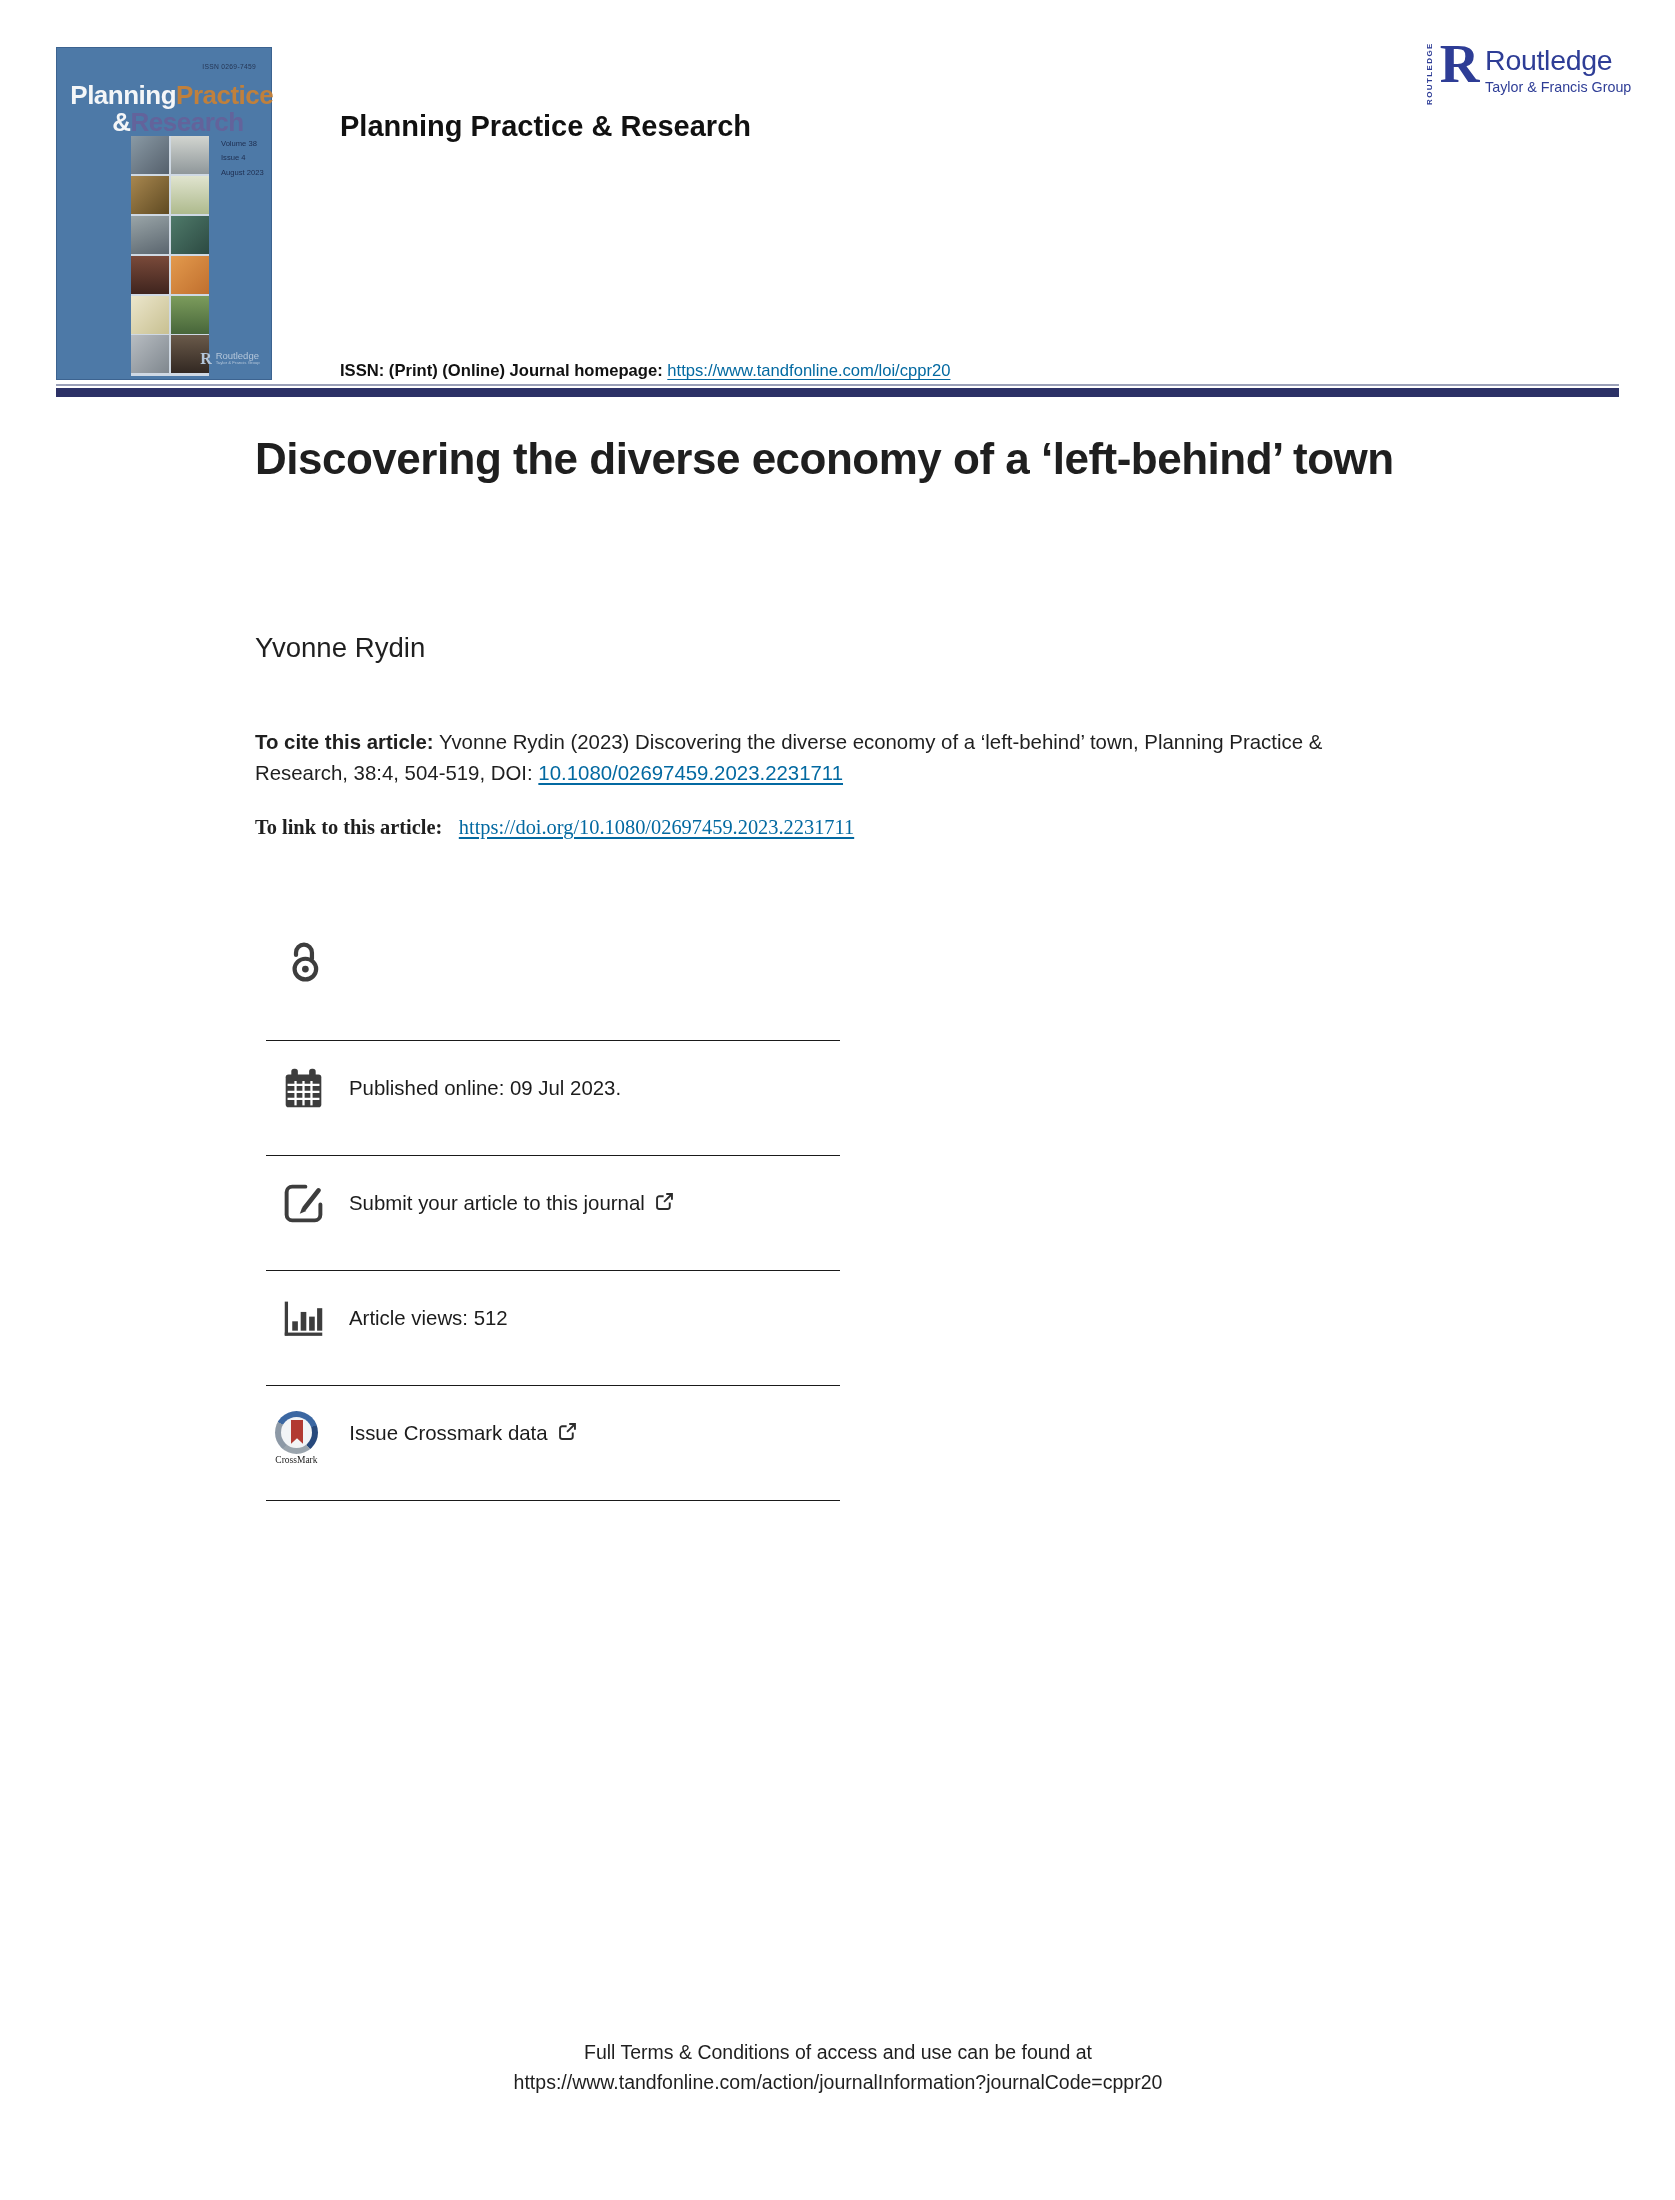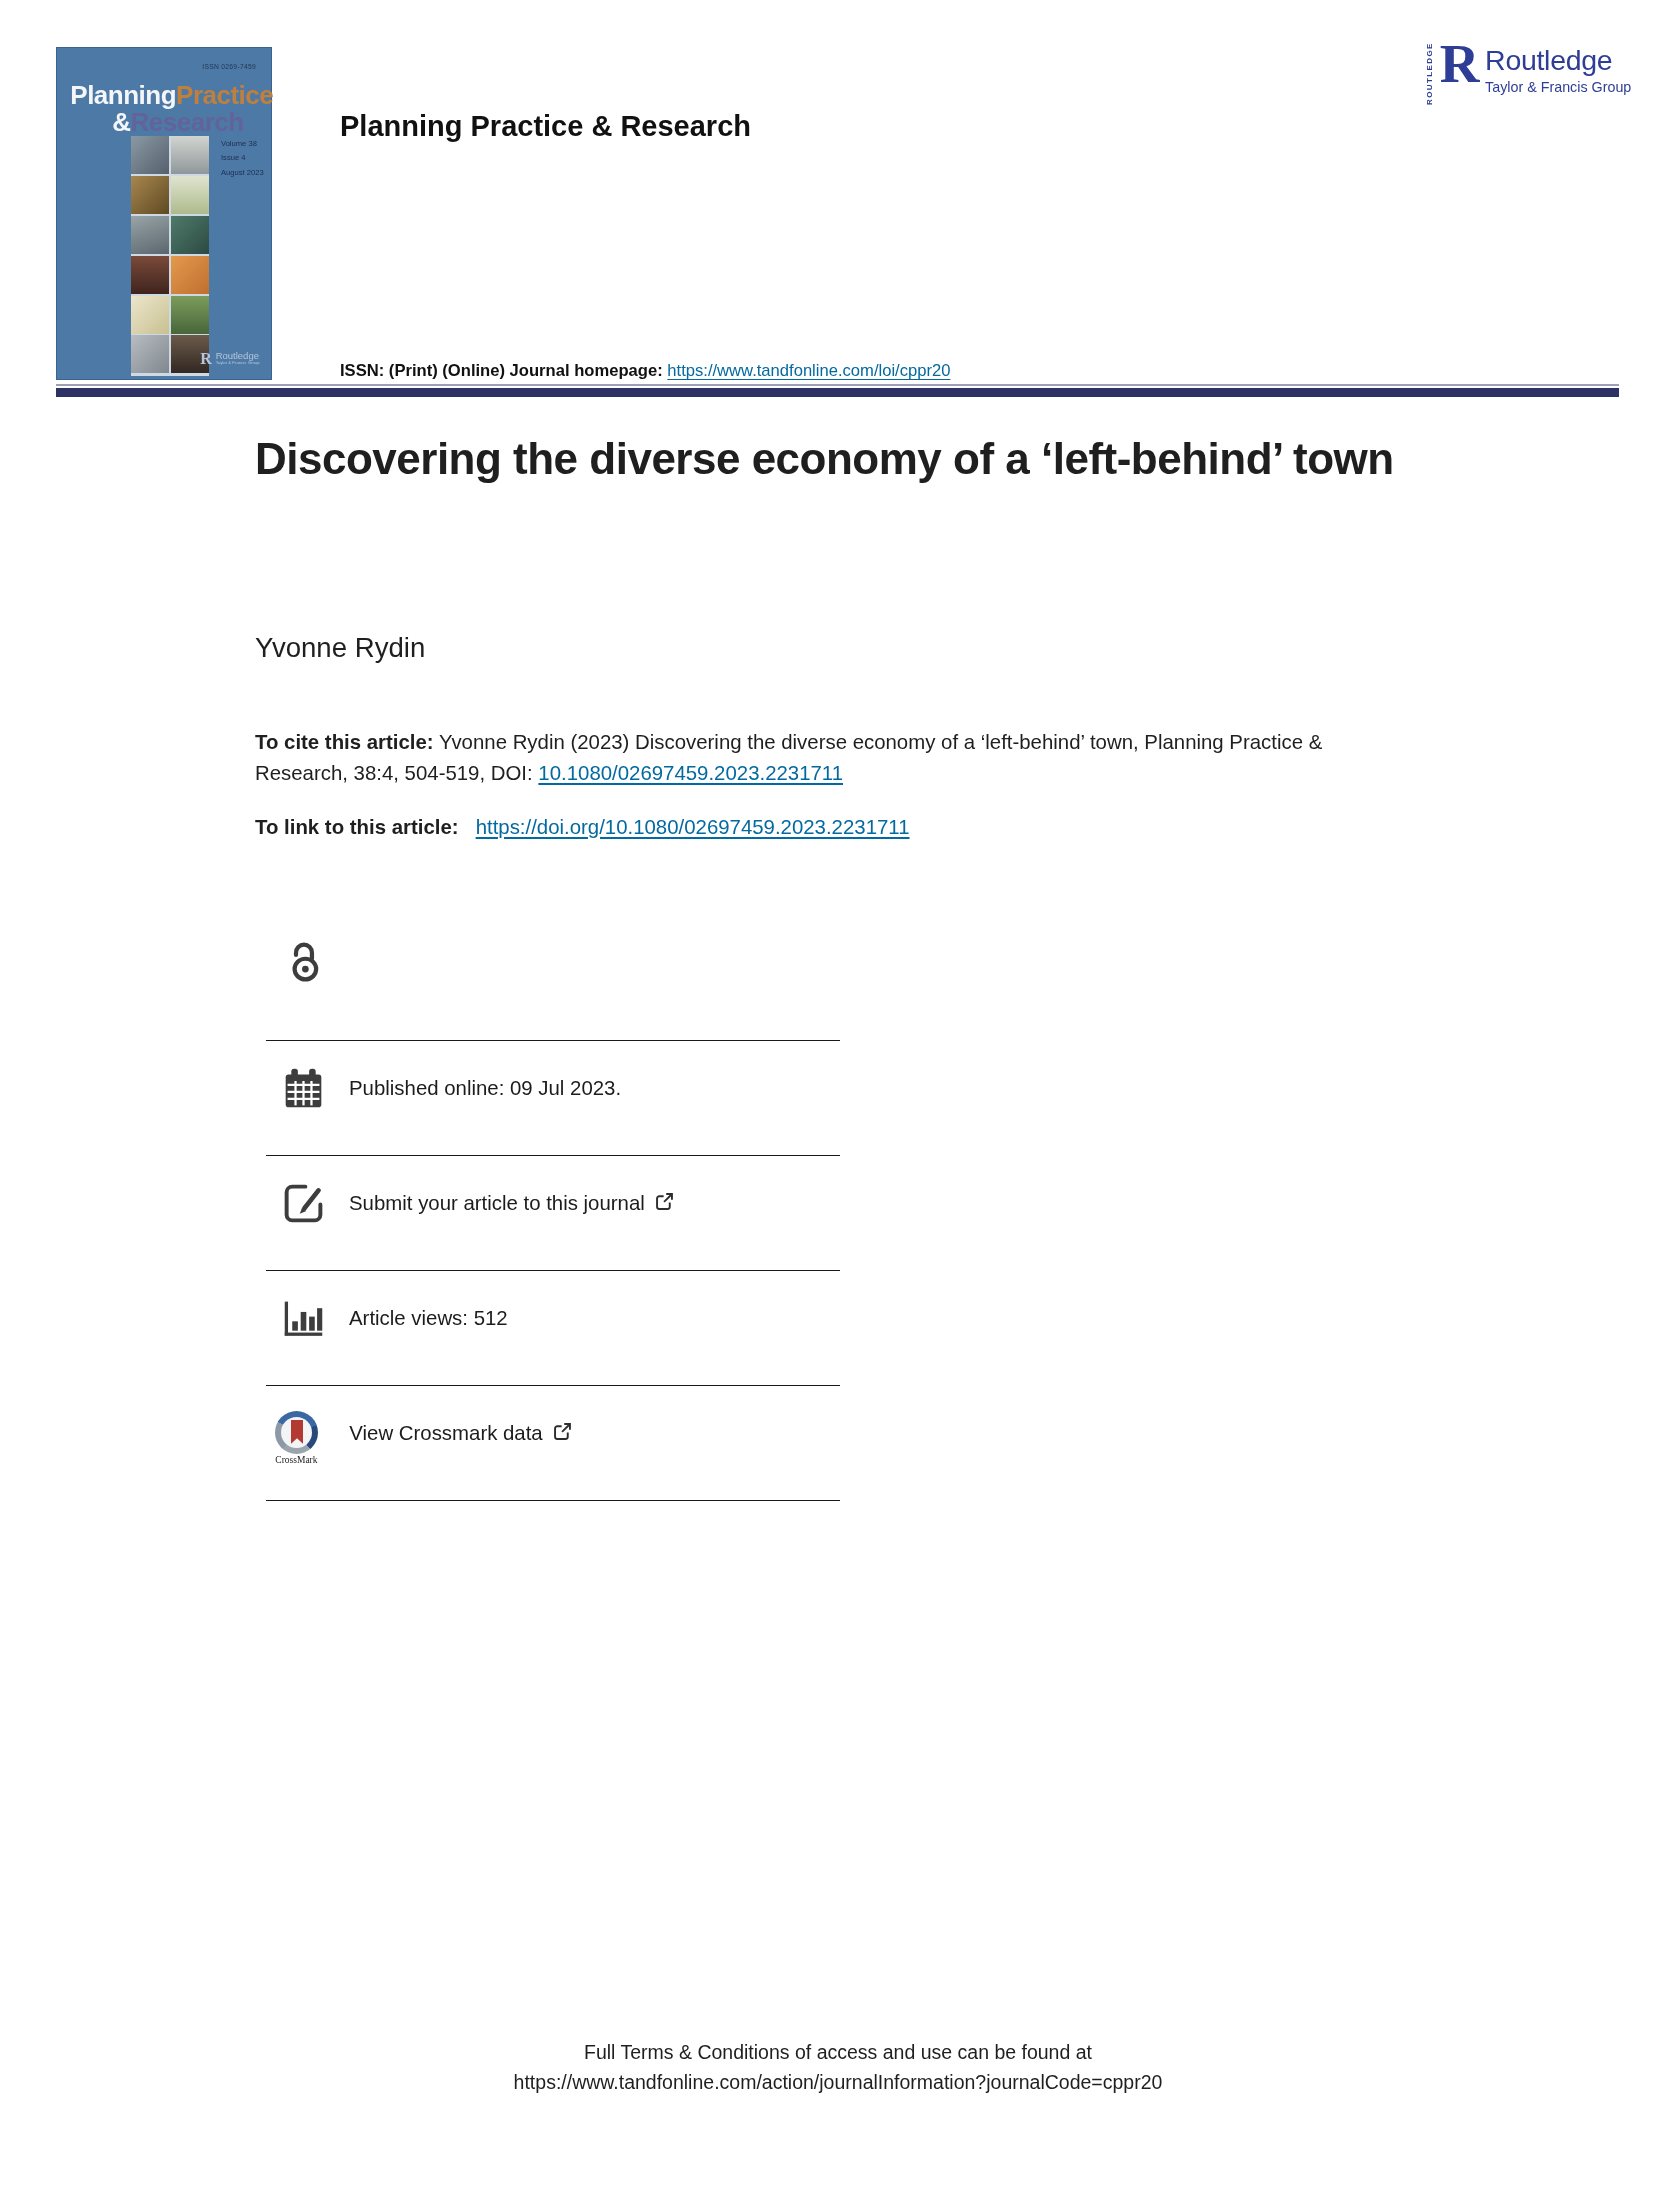--- a/index.html
+++ b/index.html
@@ -56,21 +56,21 @@
   .link{color:#0369a1;text-decoration:underline;text-underline-offset:2.9px;margin-top:36px;}
   .rule-thin{position:absolute;left:56px;top:384px;width:1563px;height:1.9px;background:#9aa0b8;}
   .rule-navy{position:absolute;left:56px;top:388px;width:1563px;height:8.6px;background:#2c3166;}
 
   
   .article-title{position:absolute;left:255px;top:430px;width:1198px;font-size:44px;line-height:1.34;
                  font-weight:bold;color:#1f1f1f;letter-spacing:-0.5px;}
   .author{position:absolute;left:255px;top:632px;font-size:27.6px;color:#1f1f1f;}
   .cite-block{position:absolute;left:255px;top:727px;width:1141px;font-size:20.4px;line-height:1.5;color:#1f1f1f;}
   .bold{font-weight:bold;}
-  .link-line{position:absolute;left:255px;top:816px;font-size:20.4px;color:#1f1f1f;}
+  .link-line{position:absolute;left:255px;top:816px;font-size:20.4px;color:#1f1f1f;font-family:Liberation Serif, serif;}
   .link-line .url{margin-left:11.4px;}
 
   
   .actions{position:absolute;left:266px;top:938px;width:574px;}
   .action-row{position:relative;box-sizing:border-box;border-bottom:1.9px solid #1a1a1a;
               display:flex;align-items:flex-start;height:115px;padding:25px 0 0 15px;}
   .action-row.first{height:103px;padding-top:1.9px;}
   .action-icon{width:45px;height:45px;flex:0 0 45px;}
   .action-text{margin-left:23px;font-size:20.4px;line-height:1.3;color:#1c1c1c;padding-top:8.6px;}
   .action-row.first .action-text{padding-top:0;width:352px;}
@@ -210,21 +210,21 @@
 
     <div class="action-row">
       <div class="cm-wrap">
         <div class="cm-ring">
             <div class="cm-inner">
               <div class="cm-book"></div>
             </div>
           </div>
         <div class="cm-caption">CrossMark</div>
       </div>
-      <div class="action-text" style="margin-left:17px;"><span>View Crossmark data</span><svg class="ext" width="21" height="21" viewBox="0 0 24 24">
+      <div class="action-text" style="margin-left:17px;"><span>Issue Crossmark data</span><svg class="ext" width="21" height="21" viewBox="0 0 24 24">
             <path d="M18 13 v5 a2.5 2.5 0 0 1 -2.5 2.5 H6 A2.5 2.5 0 0 1 3.5 18 V8.5 A2.5 2.5 0 0 1 6 6 h5" fill="none" stroke="#2d2d2d" stroke-width="2.2"></path>
             <path d="M14 3.5 h6.5 V10" fill="none" stroke="#2d2d2d" stroke-width="2.2"></path>
             <path d="M20 4 L11.5 12.5" fill="none" stroke="#2d2d2d" stroke-width="2.2"></path>
           </svg></div>
     </div>
 
   </div>
 
   <div class="footer">
     <div>Full Terms &amp; Conditions of access and use can be found at</div>

